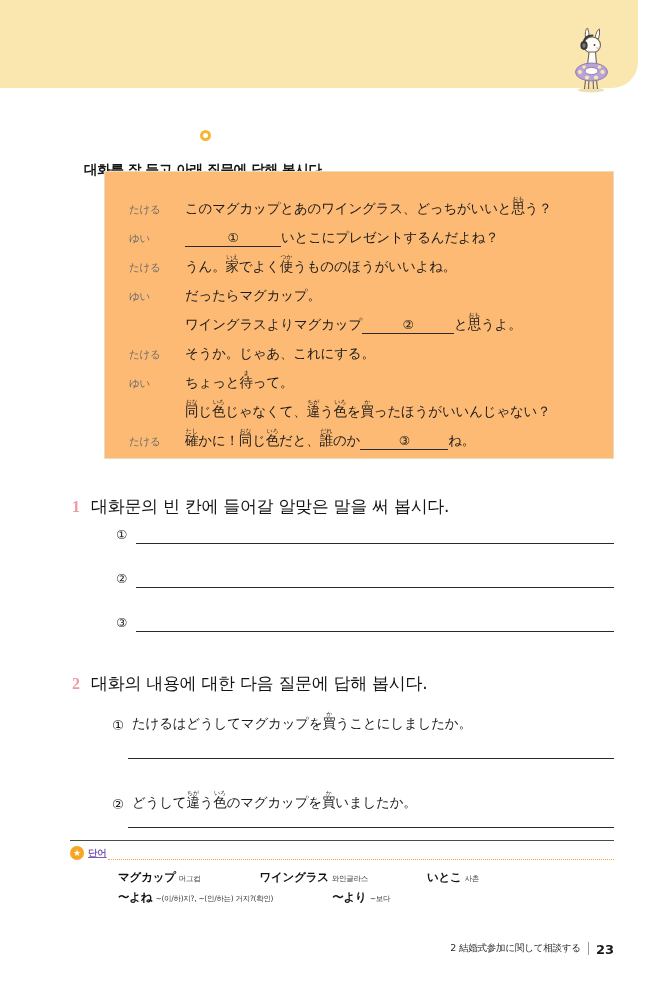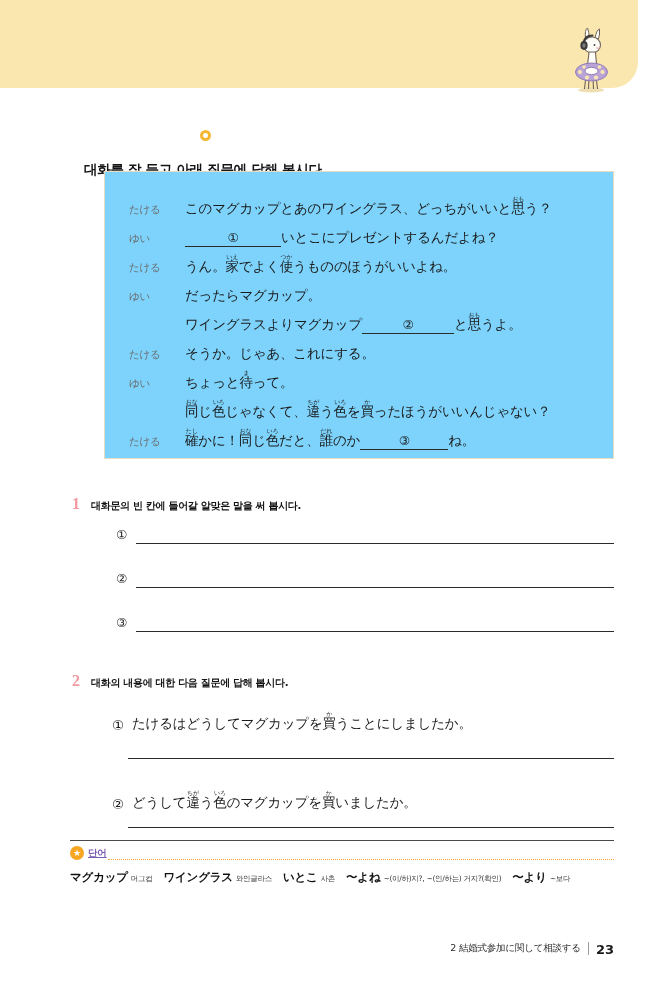--- a/index.html
+++ b/index.html
@@ -84,21 +84,21 @@
   }
 
   
   .dialogue-box {
     position: absolute;
     left: 104px;
     top: 171px;
     width: 510px;
     height: 288px;
     border: 1.5px solid #e8dcc0;
-    background: #7dd3fc;
+    background: #fdba74;
     box-sizing: border-box;
     padding: 17px 0 0 0;
   }
   .dlg-line {
     display: flex;
     align-items: flex-end;
     padding: 0 14px 0 24px;
     height: 29px;
   }
   .dlg-speaker {
@@ -141,22 +141,22 @@
     align-items: baseline;
     gap: 11px;
   }
   .ex-num {
     font-size: 16px;
     font-weight: bold;
     color: #f1999f;
     font-family: "Liberation Serif", serif;
   }
   .ex-title {
-    font-size: 10px;
-    font-weight: bold;
+    font-size: 17px;
+    font-weight: normal;
     letter-spacing: -0.3px;
     color: #141414;
     white-space: nowrap;
   }
 
   .ans-row {
     position: absolute;
     display: flex;
     align-items: flex-end;
     gap: 9px;
@@ -236,20 +236,21 @@
     display: flex;
     align-items: baseline;
     flex-wrap: wrap;
     line-height: 18px;
   }
   .v-item {
     display: inline-flex;
     align-items: baseline;
     margin-right: 11px;
     white-space: nowrap;
+    margin-left: 48px;
   }
   .v-word {
     font-size: 11.5px;
     font-weight: bold;
     color: #111111;
     letter-spacing: -0.2px;
   }
   .v-gloss {
     font-size: 7.5px;
     color: #3a3a3a;

